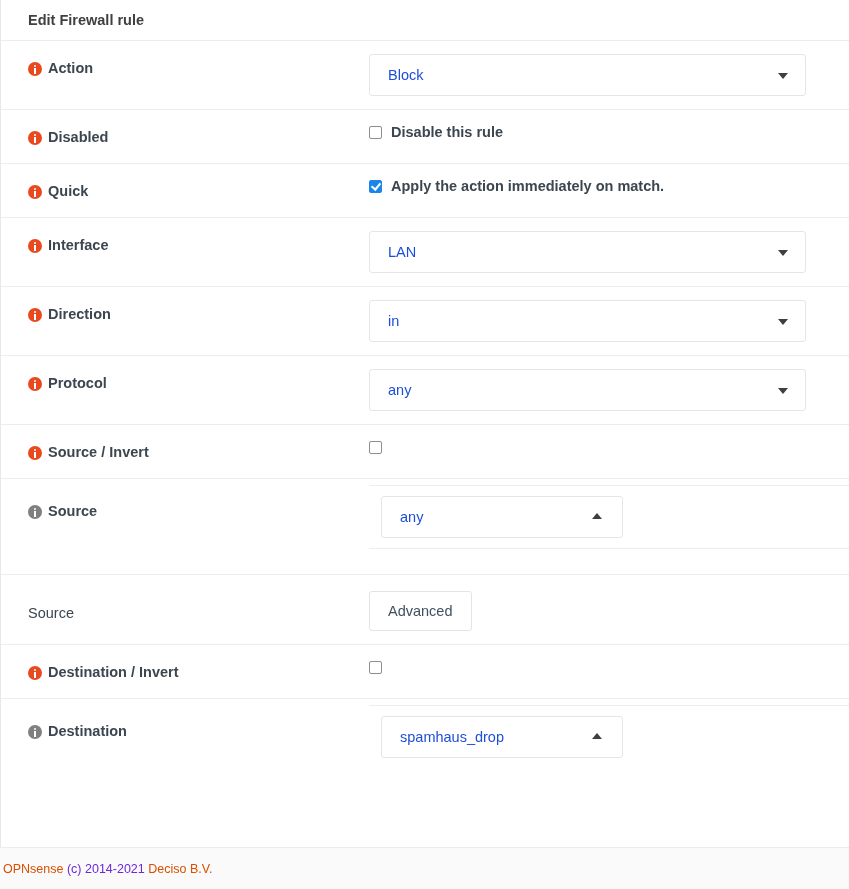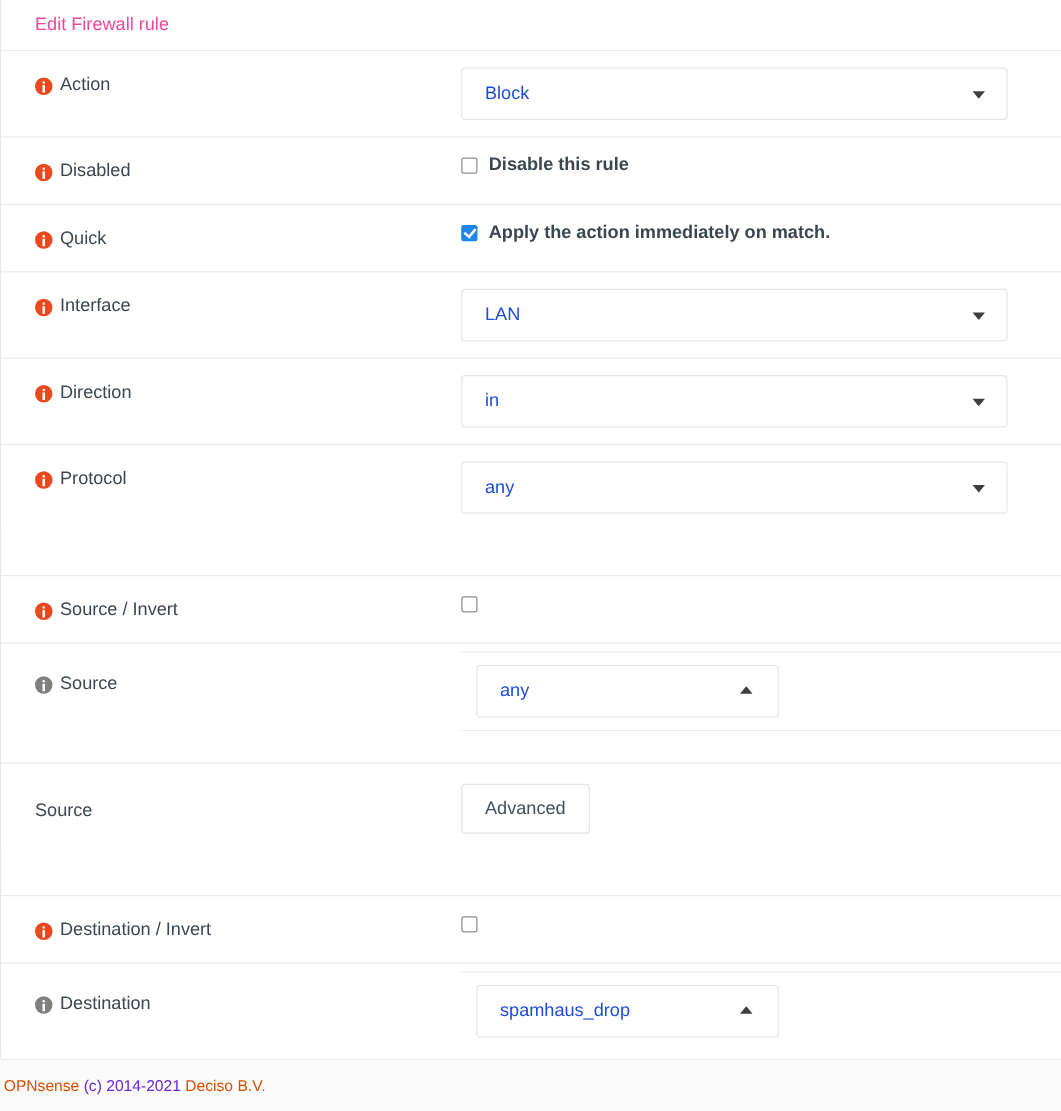--- a/index.html
+++ b/index.html
@@ -33,35 +33,35 @@
     box-sizing: border-box;
     border-left: 1px solid #e8e8e8;
     background: #ffffff;
   }
 
   .panel-title {
     height: 40px;
     line-height: 40px;
     padding-left: 27px;
     font-size: 14.5px;
-    font-weight: normal;
-    color: #ec4899;
+    font-weight: bold;
+    color: #404040;
     box-sizing: border-box;
   }
 
   .row {
     display: flex;
     align-items: flex-start;
     border-top: 1px solid #ededed;
     box-sizing: border-box;
     background: #ffffff;
   }
   .row.h-tall   { height: 69px; }
   .row.h-mid    { height: 54px; }
-  .row.h-plain  { height: 54px; margin-top: 36px; }
+  .row.h-plain  { height: 54px; }
   .row.h-nested { height: 96px; }
   .row.h-btn    { height: 70px; }
   .row.h-dest   { height: 69px; }
 
   .cell-label {
     width: 368px;
     flex: 0 0 368px;
     box-sizing: border-box;
     padding-left: 27px;
     display: flex;
@@ -116,21 +116,21 @@
   }
   .info-icon::after {
     content: "";
     position: absolute;
     left: 6px;
     top: 6px;
     width: 2px;
     height: 5.5px;
     background: #ffffff;
   }
-  .label-row { display: flex; align-items: flex-start; }
+  .label-row { display: flex; align-items: flex-start; font-weight: bold; }
 
   
   .select {
     position: relative;
     width: 437px;
     height: 42px;
     box-sizing: border-box;
     border: 1px solid #e4e6e8;
     border-radius: 3px;
     background: #ffffff;

